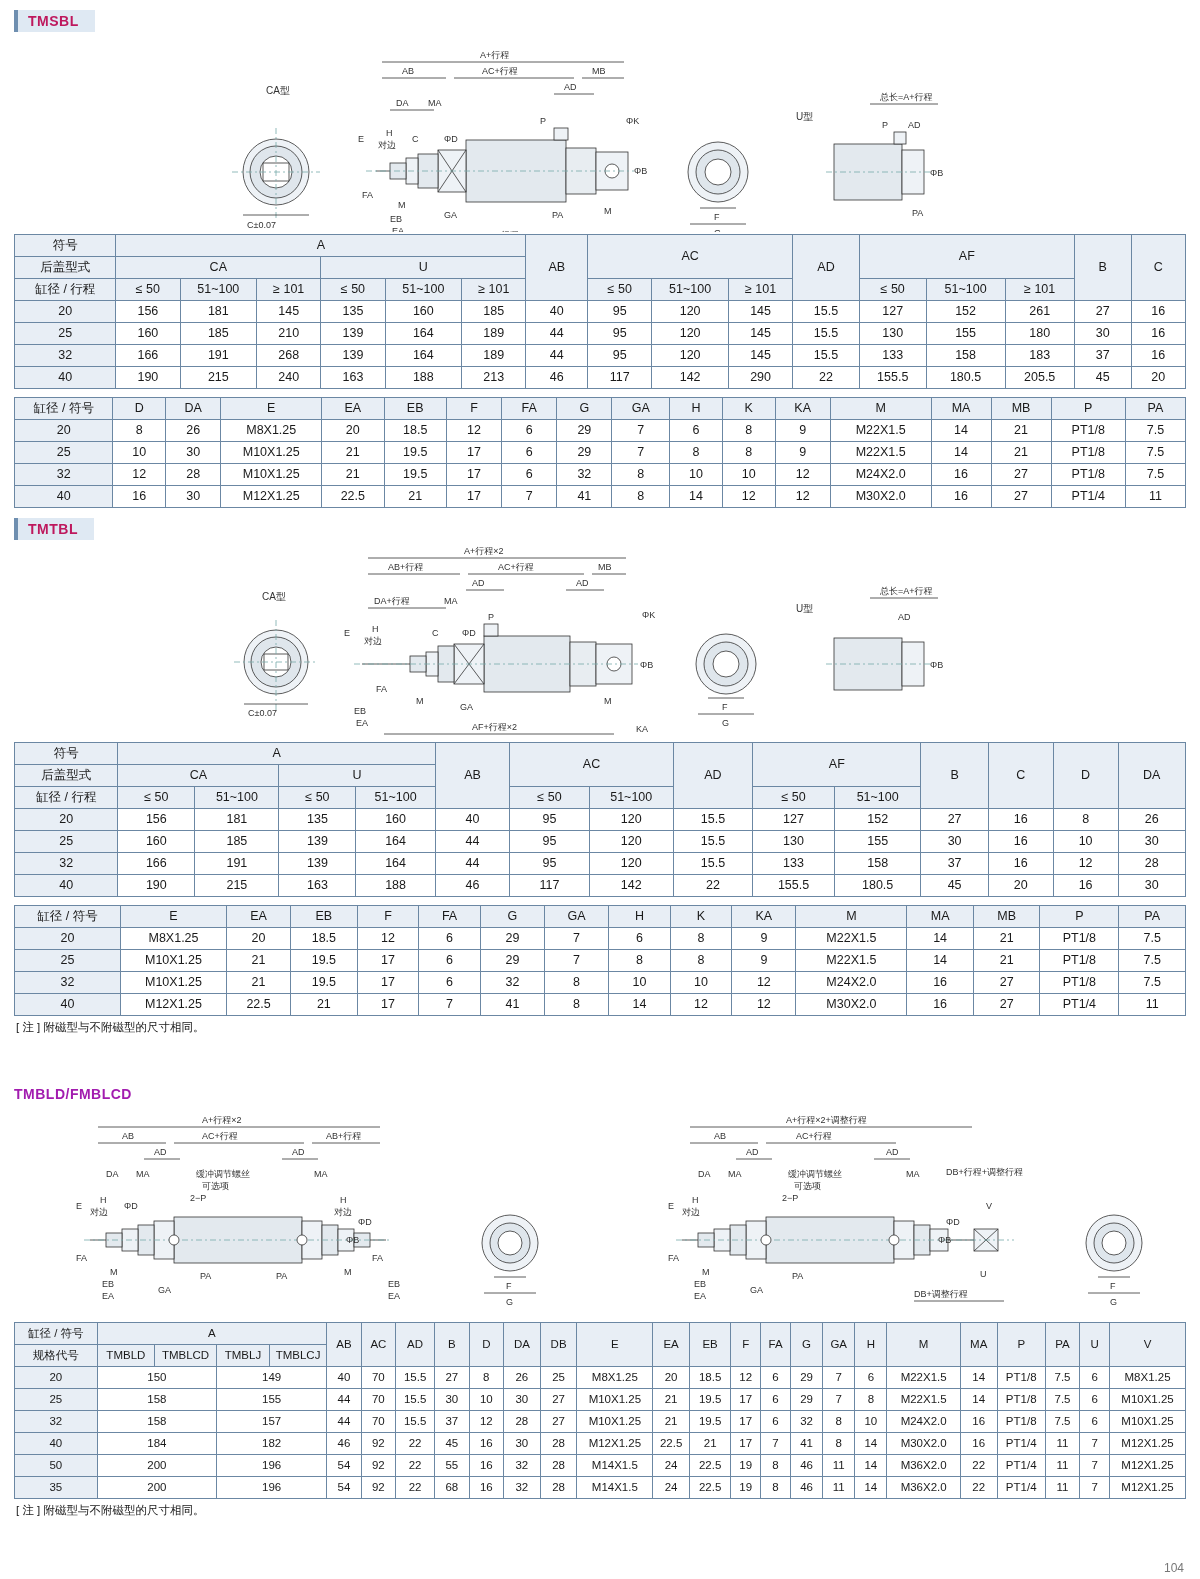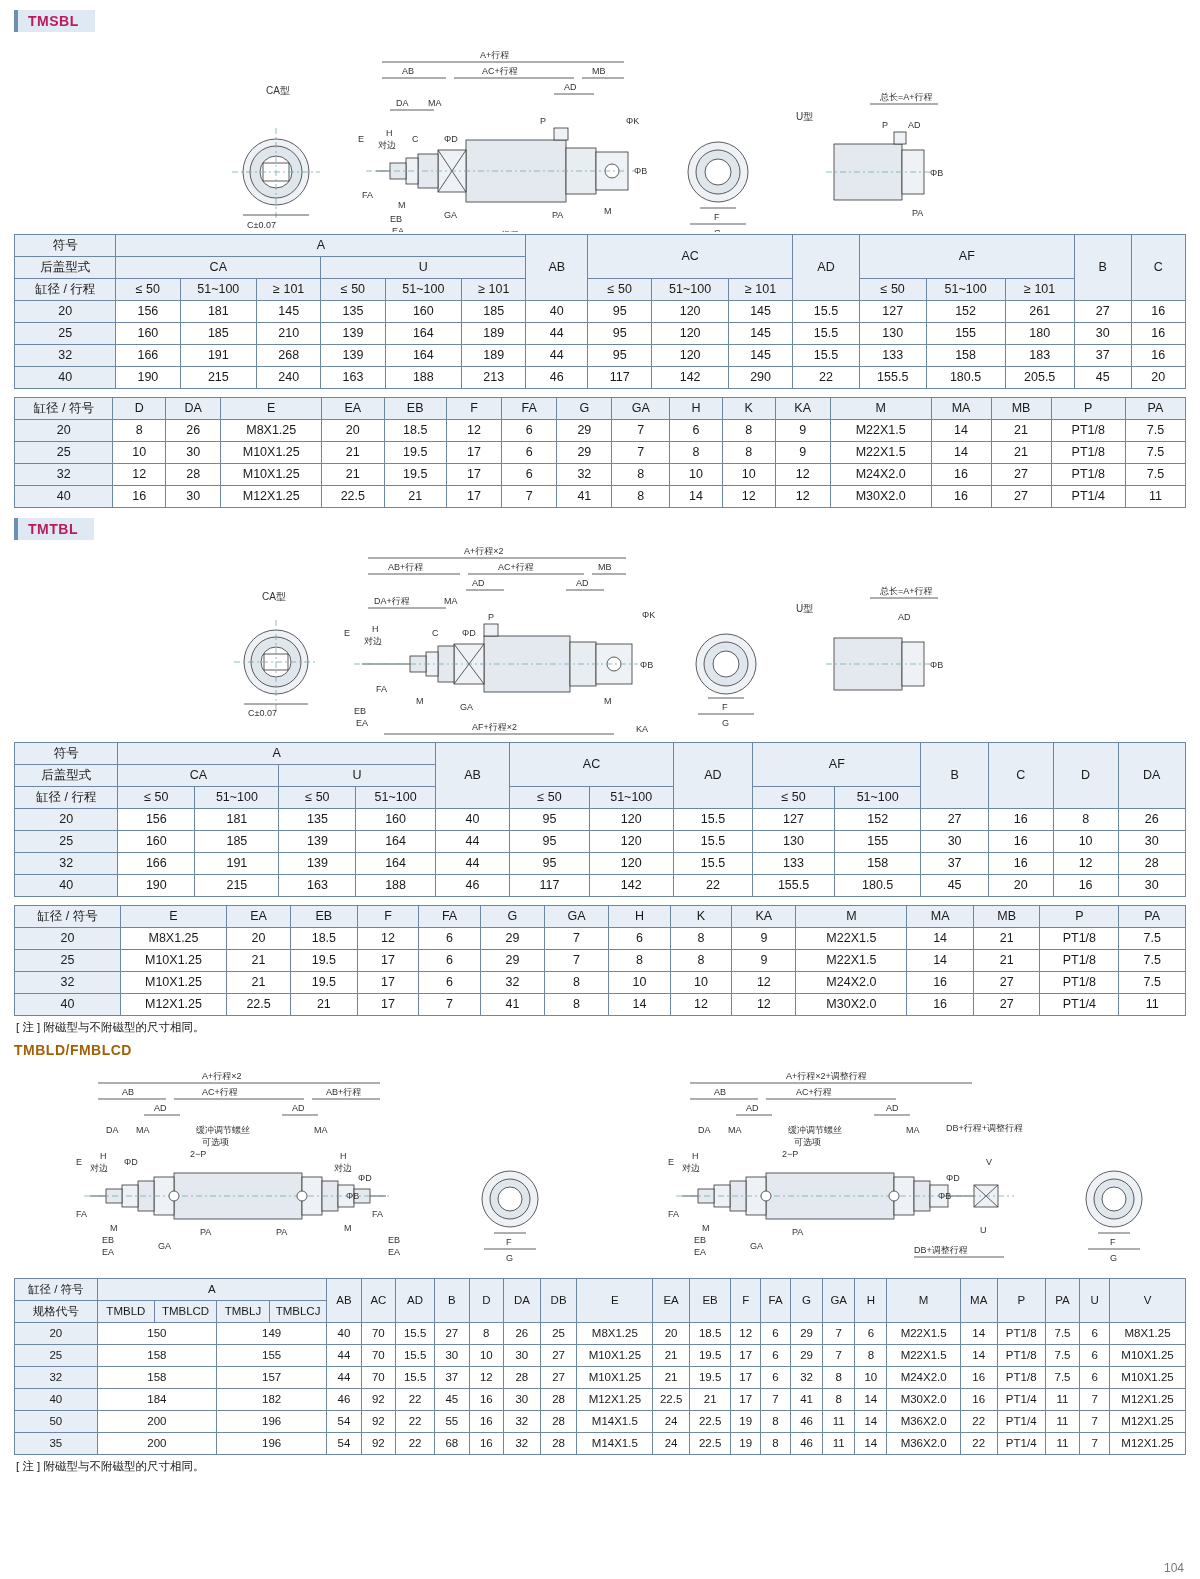--- a/index.html
+++ b/index.html
@@ -19,21 +19,21 @@
     display:inline-block;
     background:#dfe9f3;
     border-left:4px solid #6f8fb0;
     font-size:14px;
     font-weight:bold;
     padding:3px 16px 3px 10px;
     letter-spacing:.5px;
     color:#be185d;
   }
   .sec-title.plain {
-    background:transparent; border-left:none; padding-left:0; color:#a16207;
+    background:transparent; border-left:none; padding-left:0; color:#a21caf;margin-top:44px;
   }
 
   
   table.dt {
     border-collapse:collapse;
     width:100%;
     font-size:12.5px;
     table-layout:fixed;
   }
   table.dt th, table.dt td {

